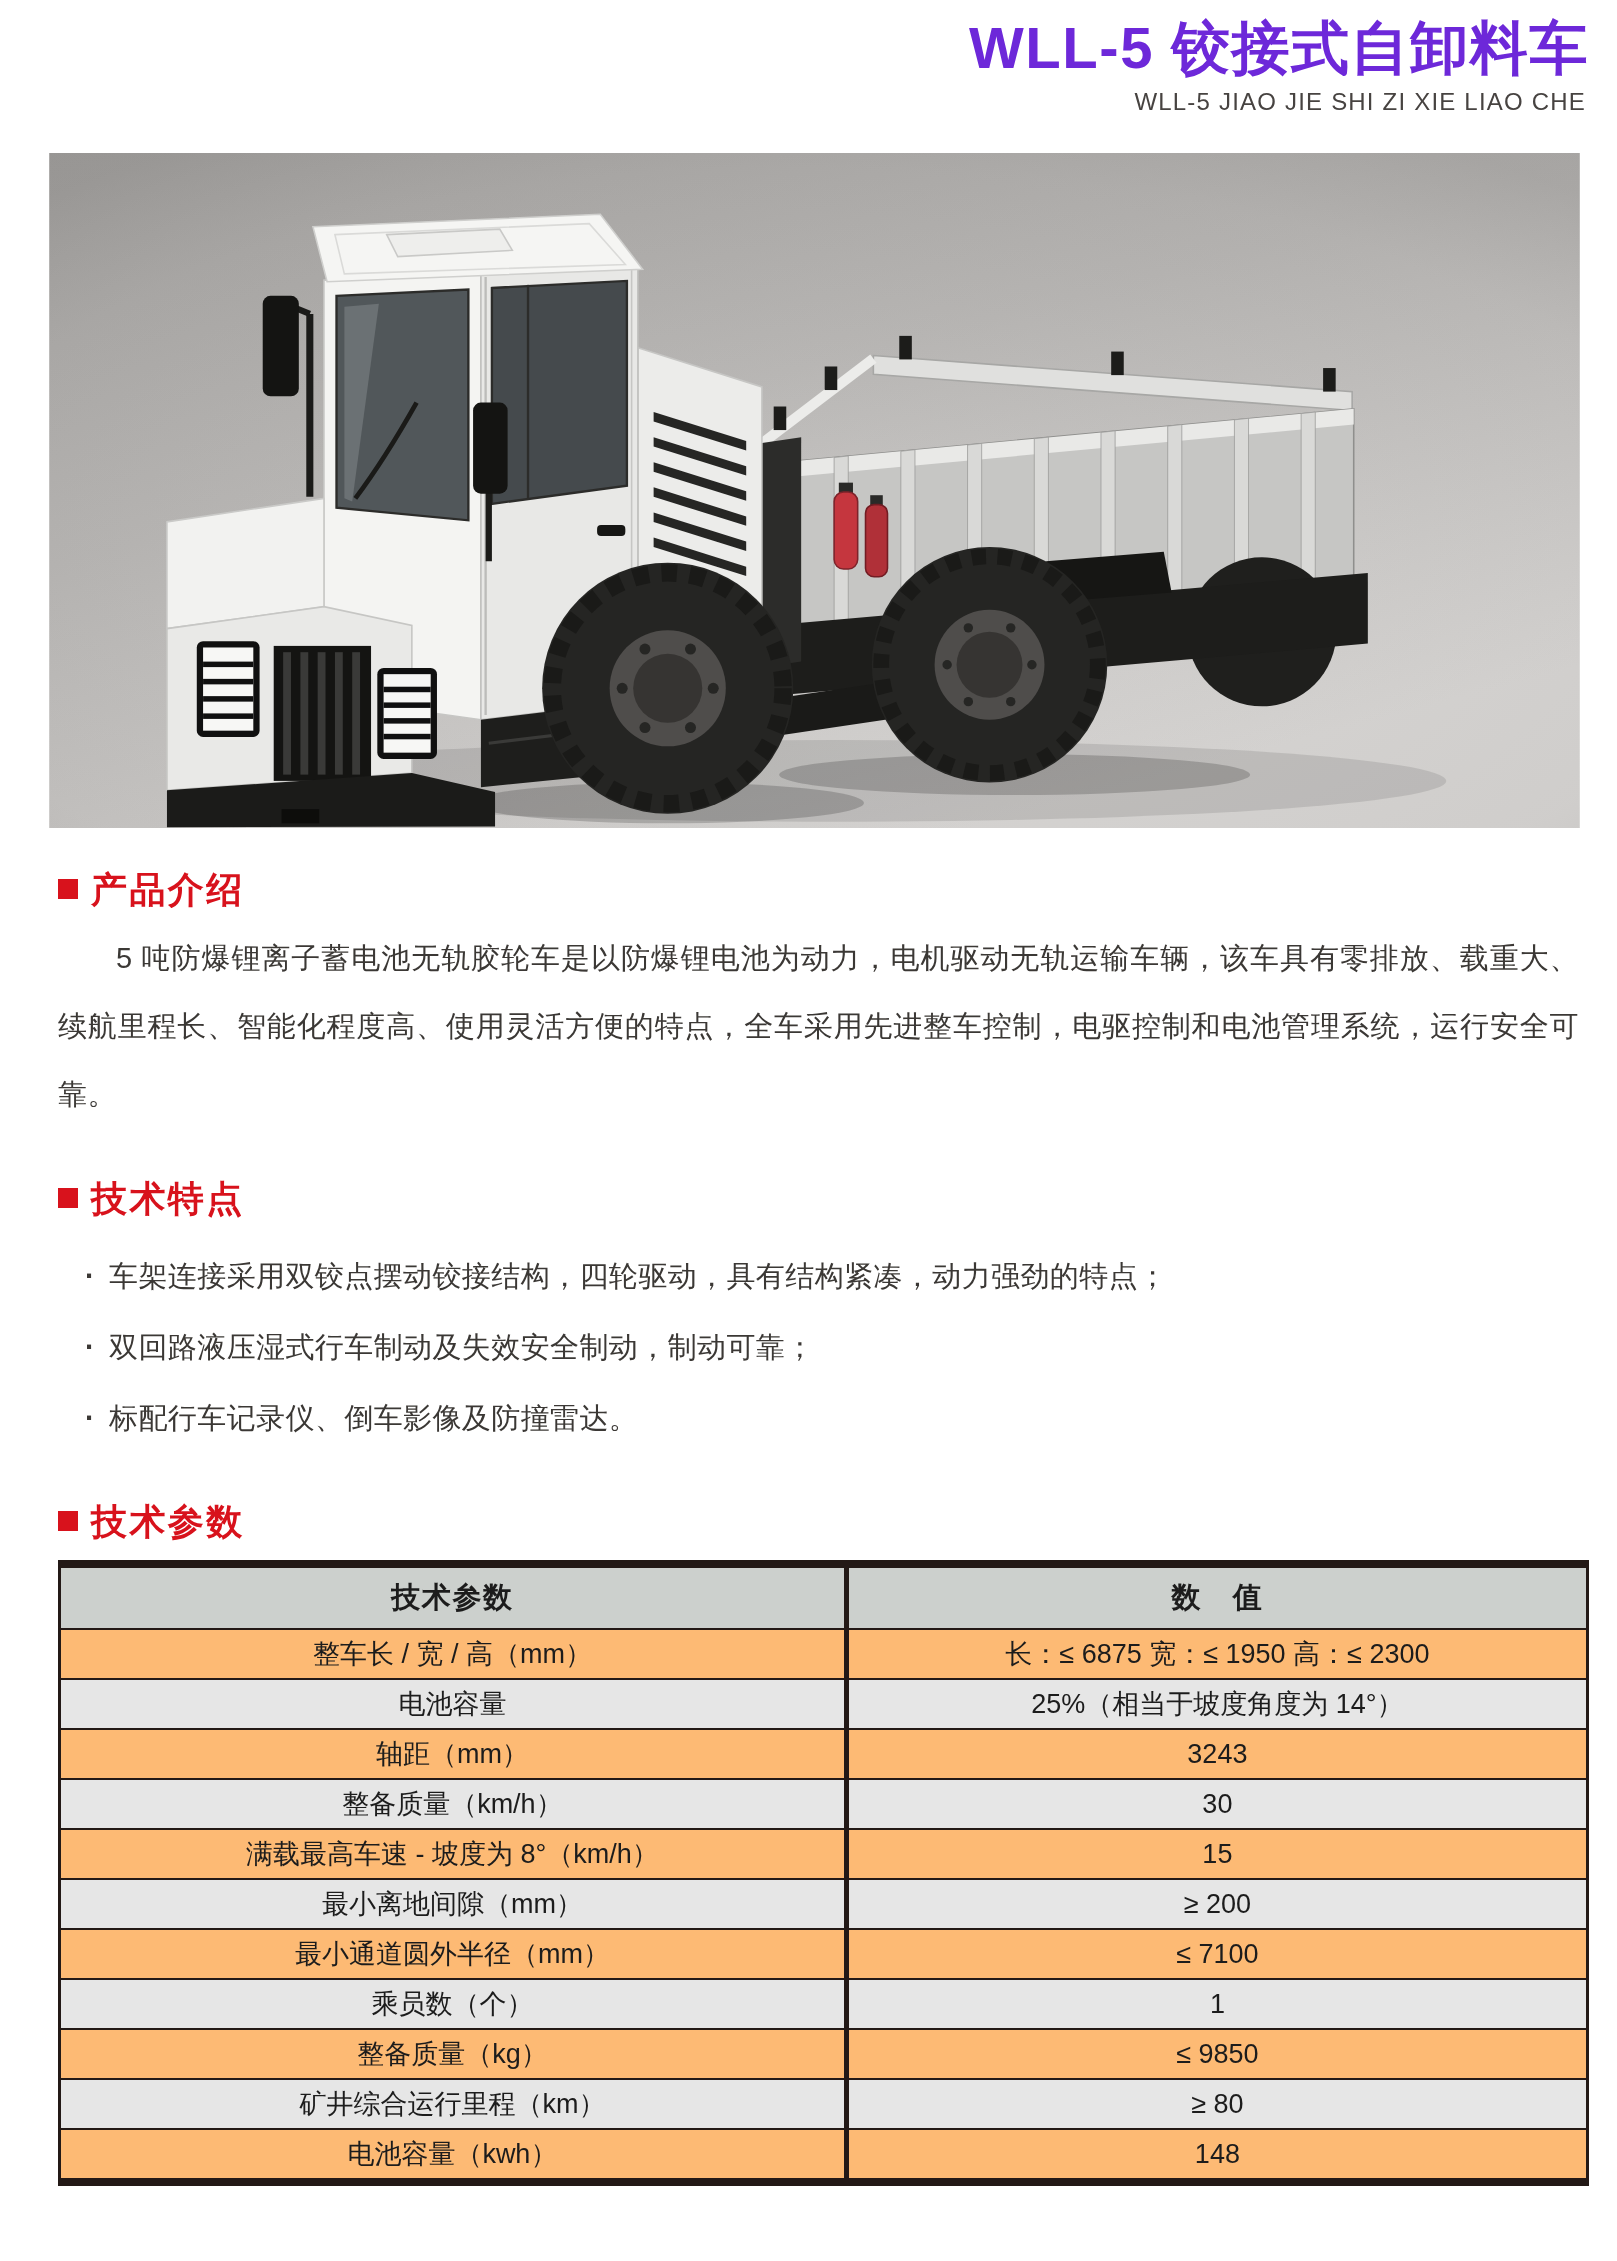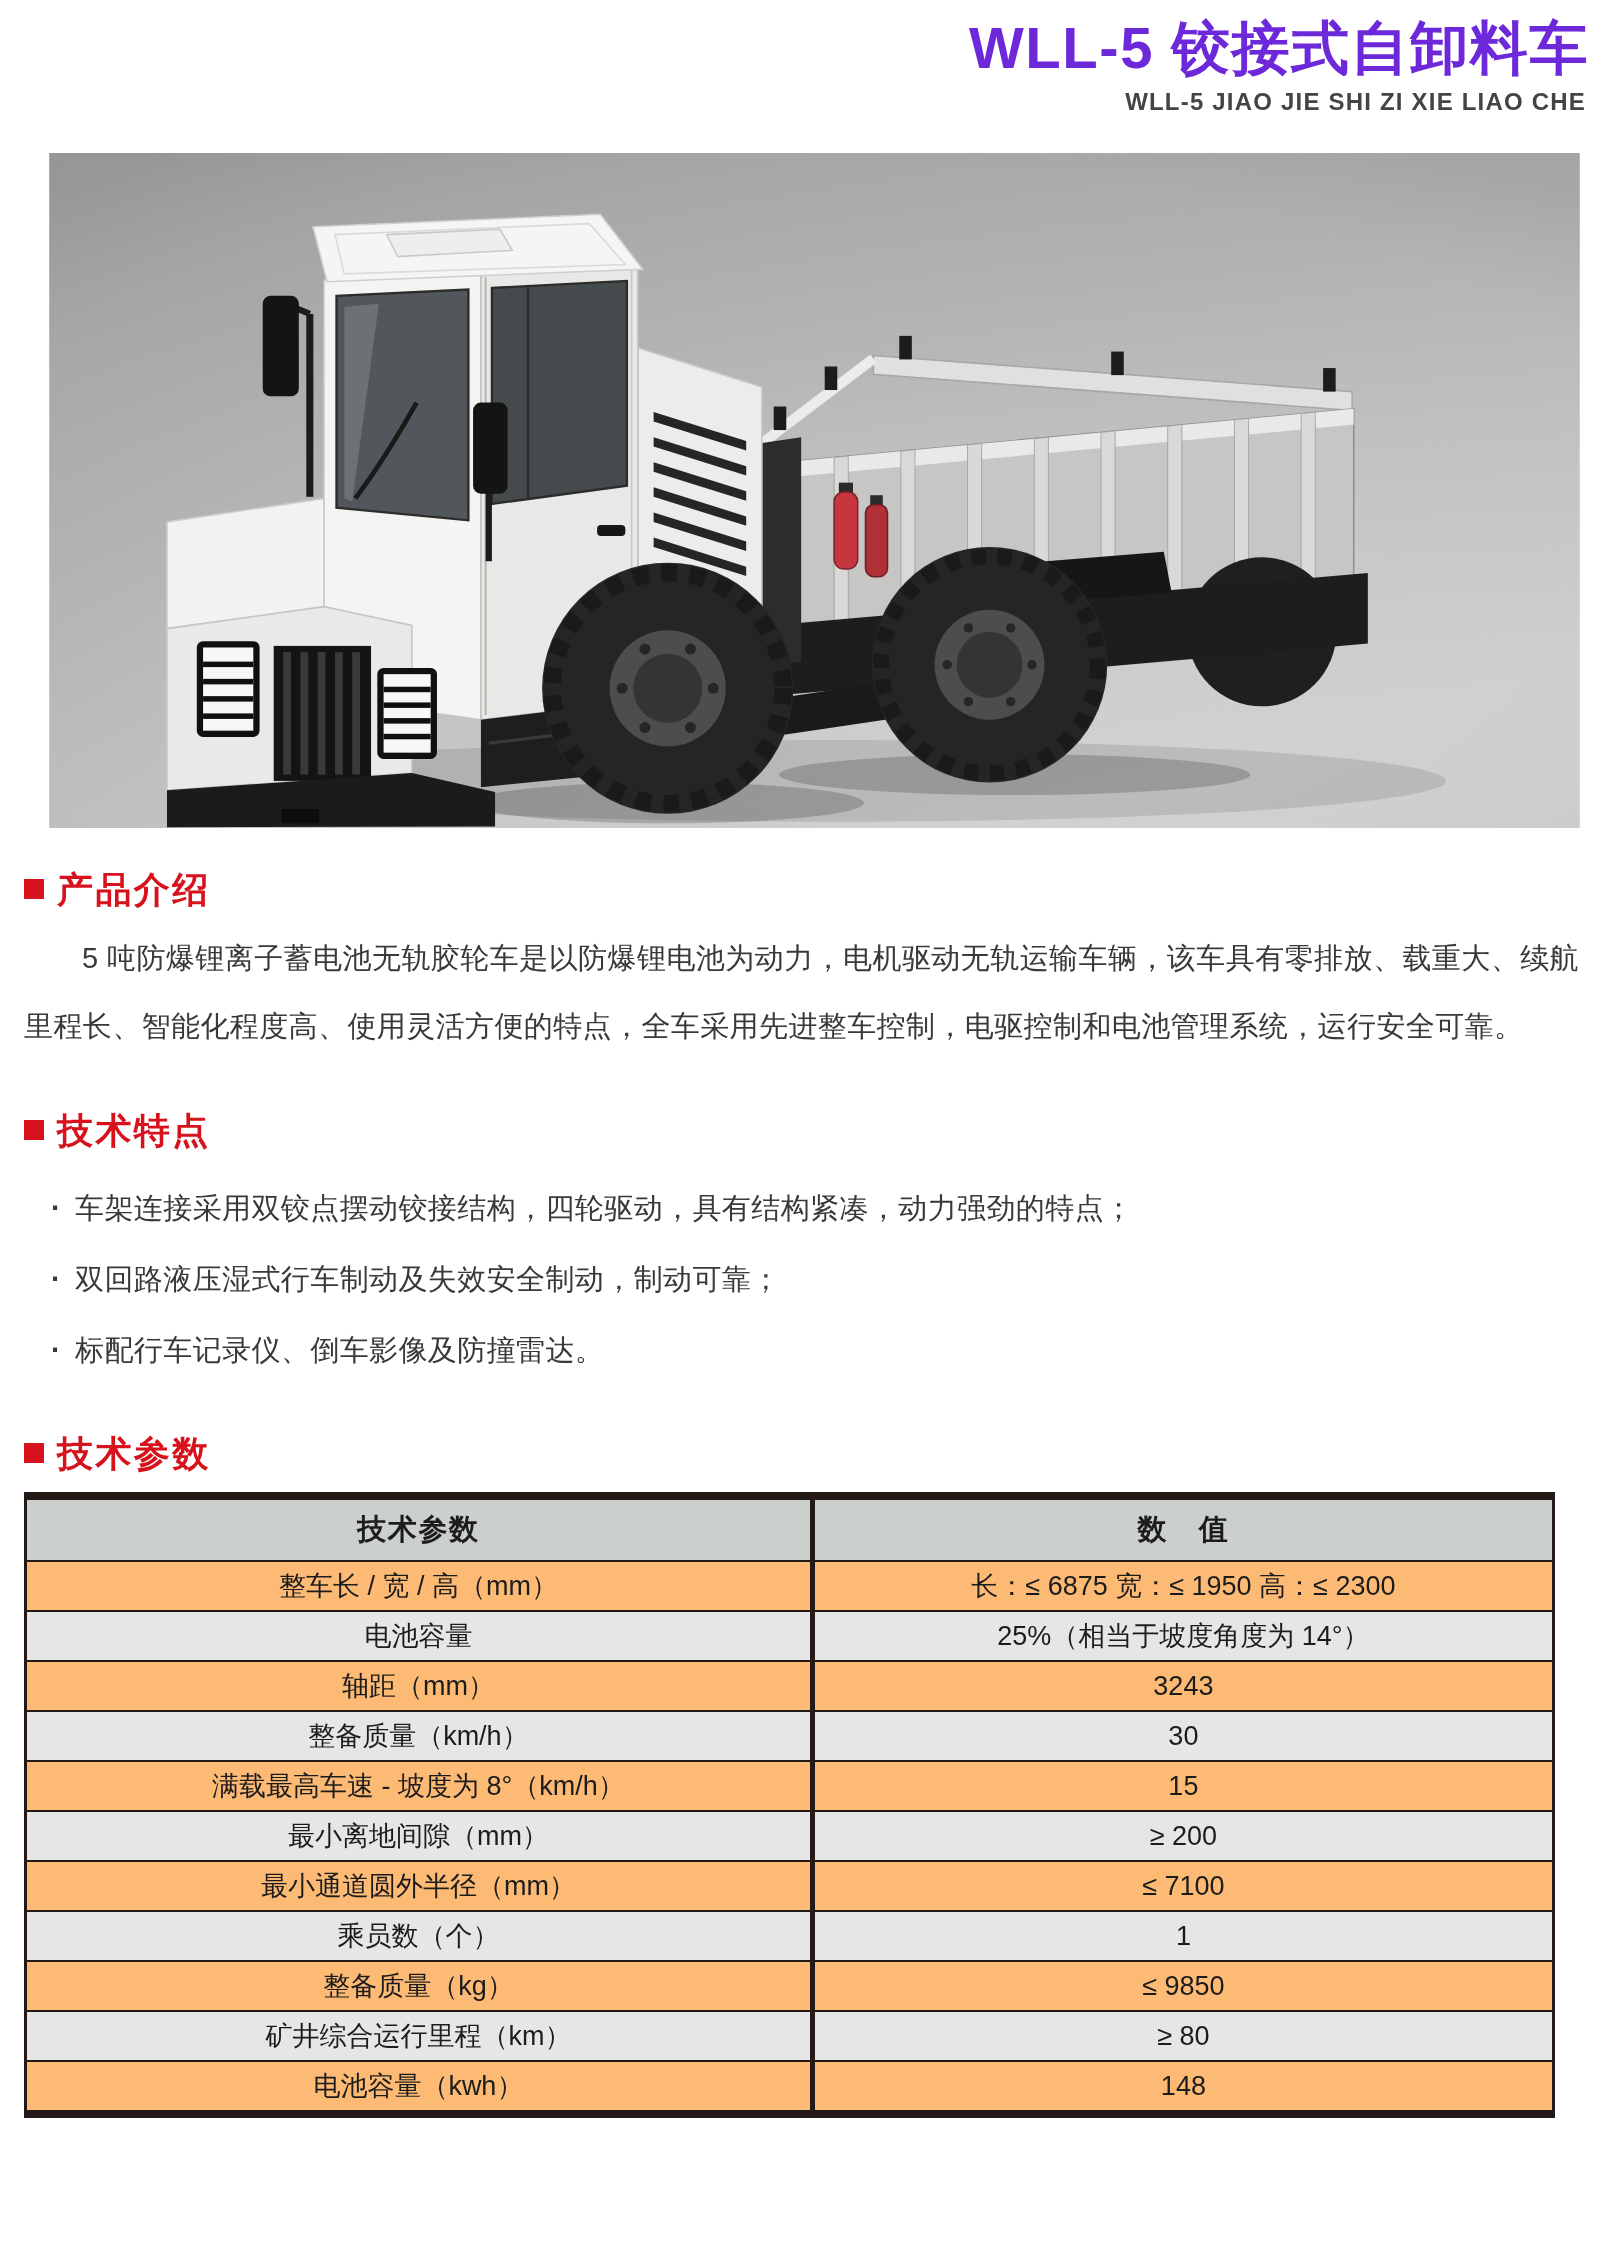--- a/index.html
+++ b/index.html
@@ -11,32 +11,32 @@
   .page{position:relative;width:1617px;height:2261px;}
 
   
   .hd{padding-top:12.6px;text-align:right;}
   .title{
     margin:0;padding-right:28px;
     font-size:58px;line-height:69px;font-weight:bold;letter-spacing:1.6px;color:#6d28d9;
   }
   .subtitle{
     padding-right:31px;margin-top:3.1px;
-    font-size:24px;line-height:33px;letter-spacing:1.2px;color:#474341;font-weight:bold;
+    font-size:24px;line-height:33px;letter-spacing:1.2px;color:#474341;font-weight:normal;
   }
 
   
   .photo{
     margin:35px 0 0 49px;width:1531px;height:675px;
     display:block;
   }
   .photo svg{display:block;}
 
   
-  .sec{margin-left:24px;margin-right:38px;}
+  .sec{margin-left:58px;margin-right:38px;}
   .sec-head{display:flex;align-items:center;gap:12.6px;}
   .sq{width:20.4px;height:20.4px;background:#d8121c;flex:0 0 auto;}
   .sec-title{
     margin:0;font-size:36px;line-height:47px;font-weight:bold;
     color:#d8121c;letter-spacing:2.4px;
   }
   .sec-intro{margin-top:38px;}
   .intro-p{
     margin:11px 0 0 0;
     font-size:29px;line-height:68px;color:#3b3835;

